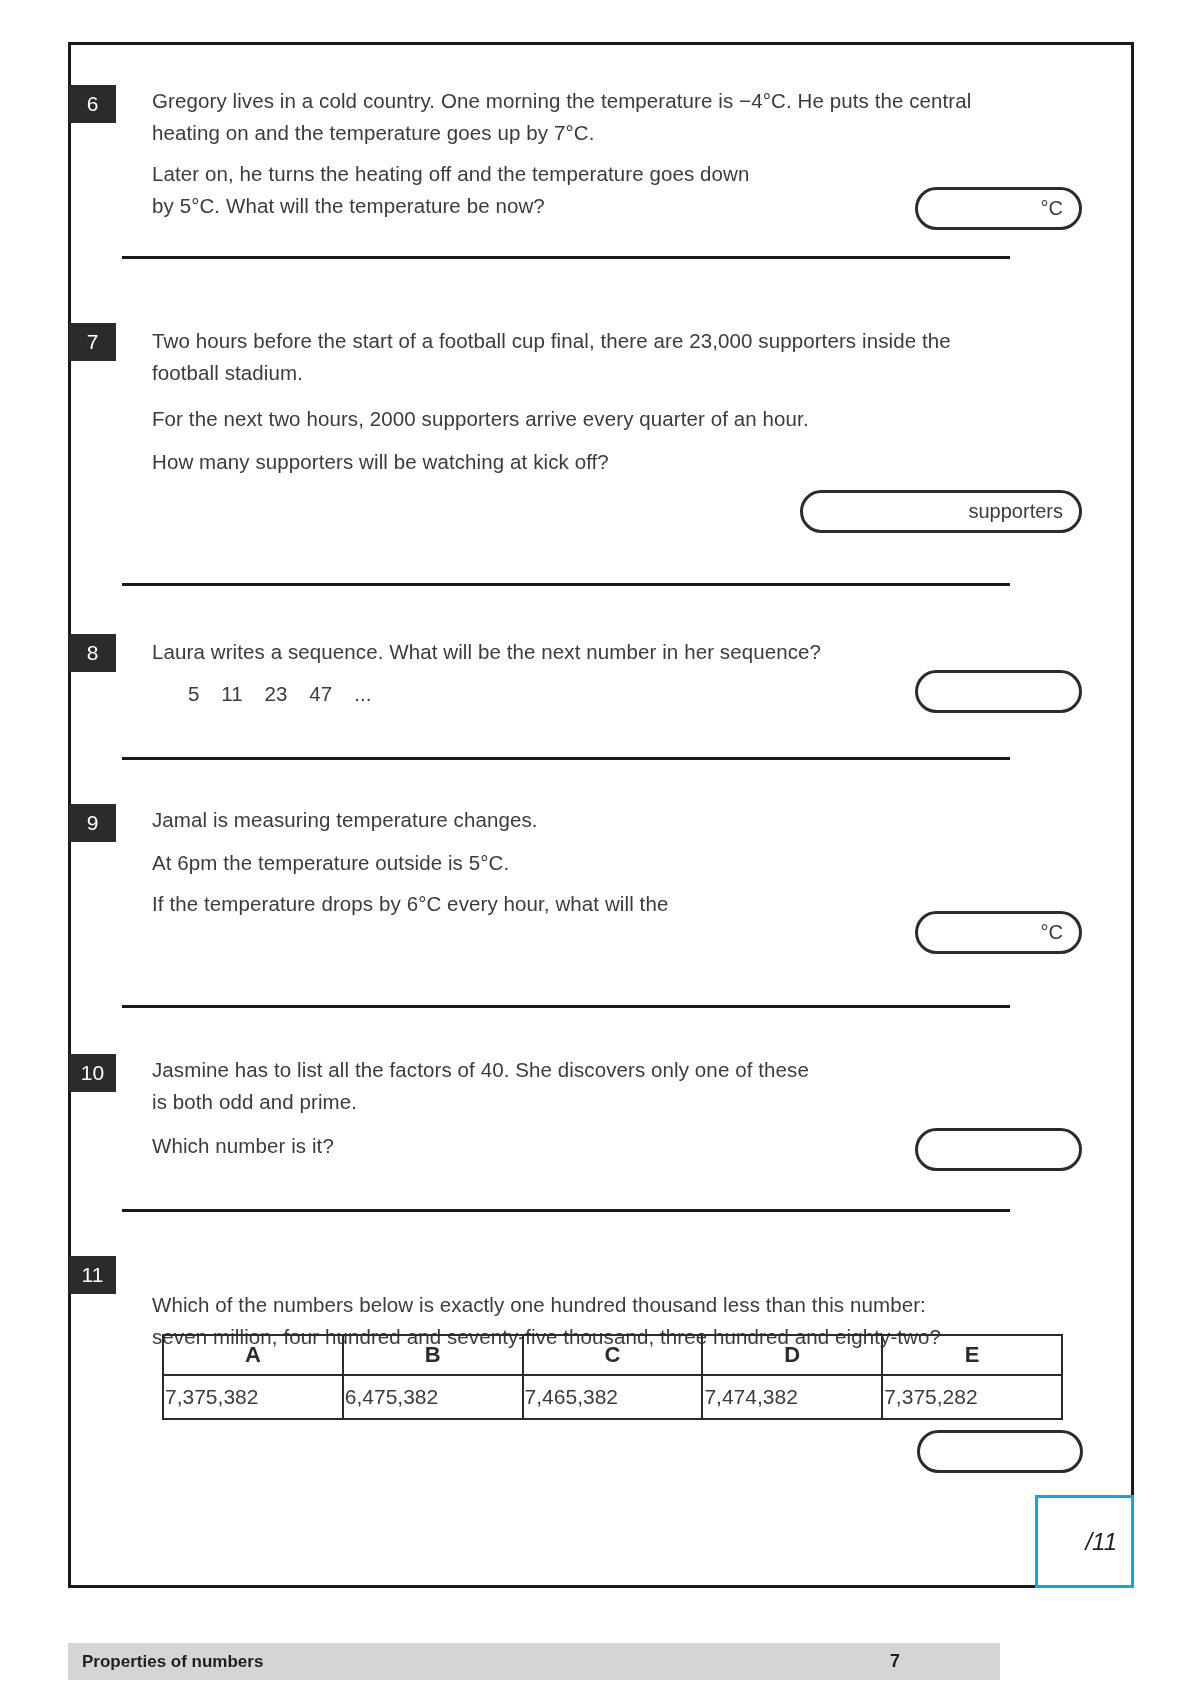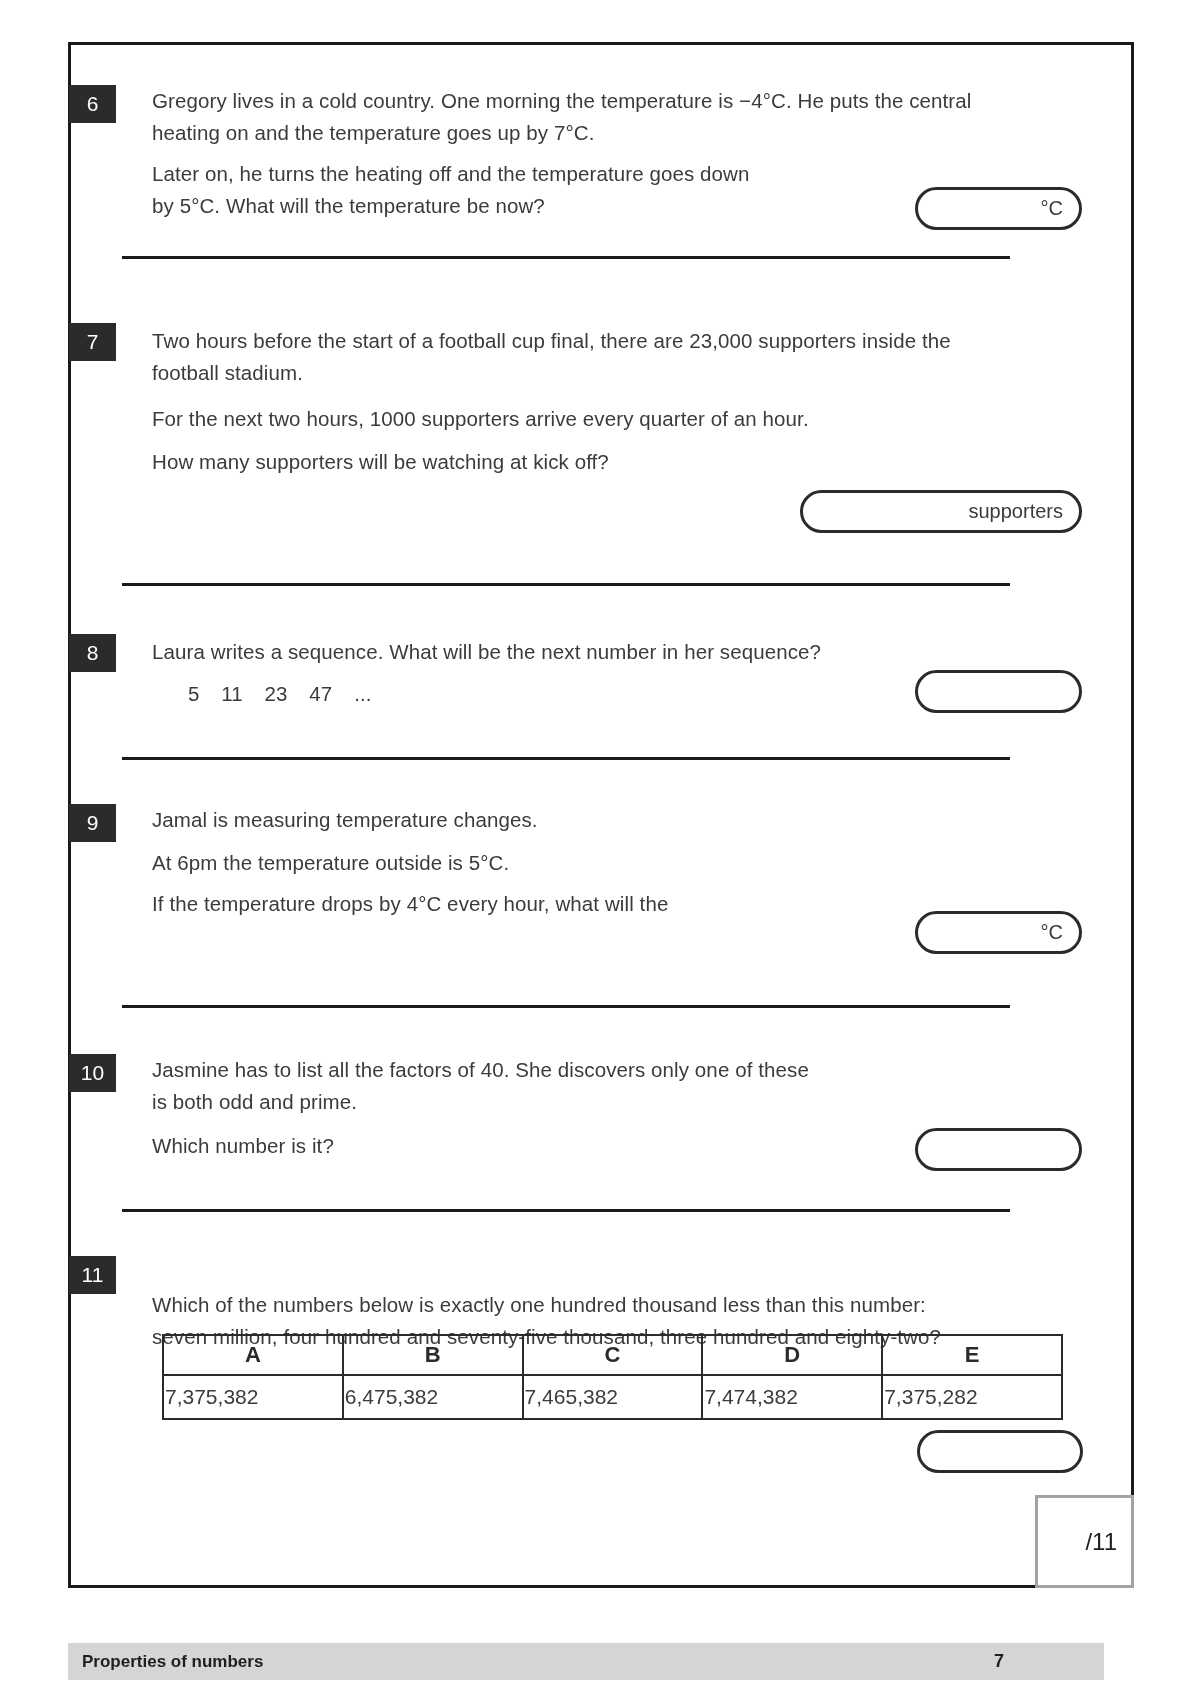--- a/index.html
+++ b/index.html
@@ -42,26 +42,26 @@
   .answer-table th{
     border:2px solid #2b2b2b;height:36px;
     font-size:22px;font-weight:bold;color:#2b2b2b;text-align:center;
   }
   .answer-table td{
     border:2px solid #2b2b2b;height:40px;
     font-size:21px;color:#3b3b3b;text-align:left;
   }
   .scorebox{
     position:absolute;left:1035px;top:1495px;width:99px;height:93px;
-    border:3px solid #a3a3a3;box-sizing:border-box;background:#ffffff;
+    border:3px solid #0ea5e9;box-sizing:border-box;background:#ffffff;
     display:flex;align-items:center;justify-content:flex-end;
-    padding-right:14px;font-size:24px;color:#1f1f1f;
+    padding-right:14px;font-size:24px;color:#1f1f1f;font-style:italic;
   }
   .footer{
-    position:absolute;left:68px;top:1643px;width:1036px;height:37px;
+    position:absolute;left:68px;top:1643px;width:932px;height:37px;
     background:#d5d5d5;box-sizing:border-box;
     display:flex;align-items:center;justify-content:space-between;
     padding-left:14px;
   }
   .footer-title{font-weight:bold;font-size:17px;color:#1f1f1f;}
   .footer-page{font-weight:bold;font-size:18px;color:#1f1f1f;margin-right:100px;}
 </style>
 </head>
 <body>
 
@@ -86,21 +86,21 @@
   <div class="divider" style="top:256px;"></div>
 
   <div class="qnum" style="top:323px;">
     <span>7</span>
   </div>
   <div class="qtext" style="top:325px;">
     <div>Two hours before the start of a football cup final, there are 23,000 supporters inside the</div>
     <div>football stadium.</div>
   </div>
   <div class="qtext" style="top:403px;">
-    <div>For the next two hours, 1000 supporters arrive every quarter of an hour.</div>
+    <div>For the next two hours, 2000 supporters arrive every quarter of an hour.</div>
   </div>
   <div class="qtext" style="top:446px;">
     <div>How many supporters will be watching at kick off?</div>
   </div>
   <div class="pill" style="left:800px;top:490px;width:282px;">
     <span>supporters</span>
   </div>
   <div class="divider" style="top:583px;"></div>
 
   <div class="qnum" style="top:634px;">
@@ -120,21 +120,21 @@
   <div class="qnum" style="top:804px;">
     <span>9</span>
   </div>
   <div class="qtext" style="top:804px;">
     <div>Jamal is measuring temperature changes.</div>
   </div>
   <div class="qtext" style="top:847px;">
     <div>At 6pm the temperature outside is 5°C.</div>
   </div>
   <div class="qtext" style="top:888px;">
-    <div>If the temperature drops by 4°C every hour, what will the</div>
+    <div>If the temperature drops by 6°C every hour, what will the</div>
   </div>
   <div class="pill" style="left:915px;top:911px;width:167px;">
     <span>°C</span>
   </div>
   <div class="divider" style="top:1005px;"></div>
 
   <div class="qnum" style="top:1054px;">
     <span>10</span>
   </div>
   <div class="qtext" style="top:1054px;">

